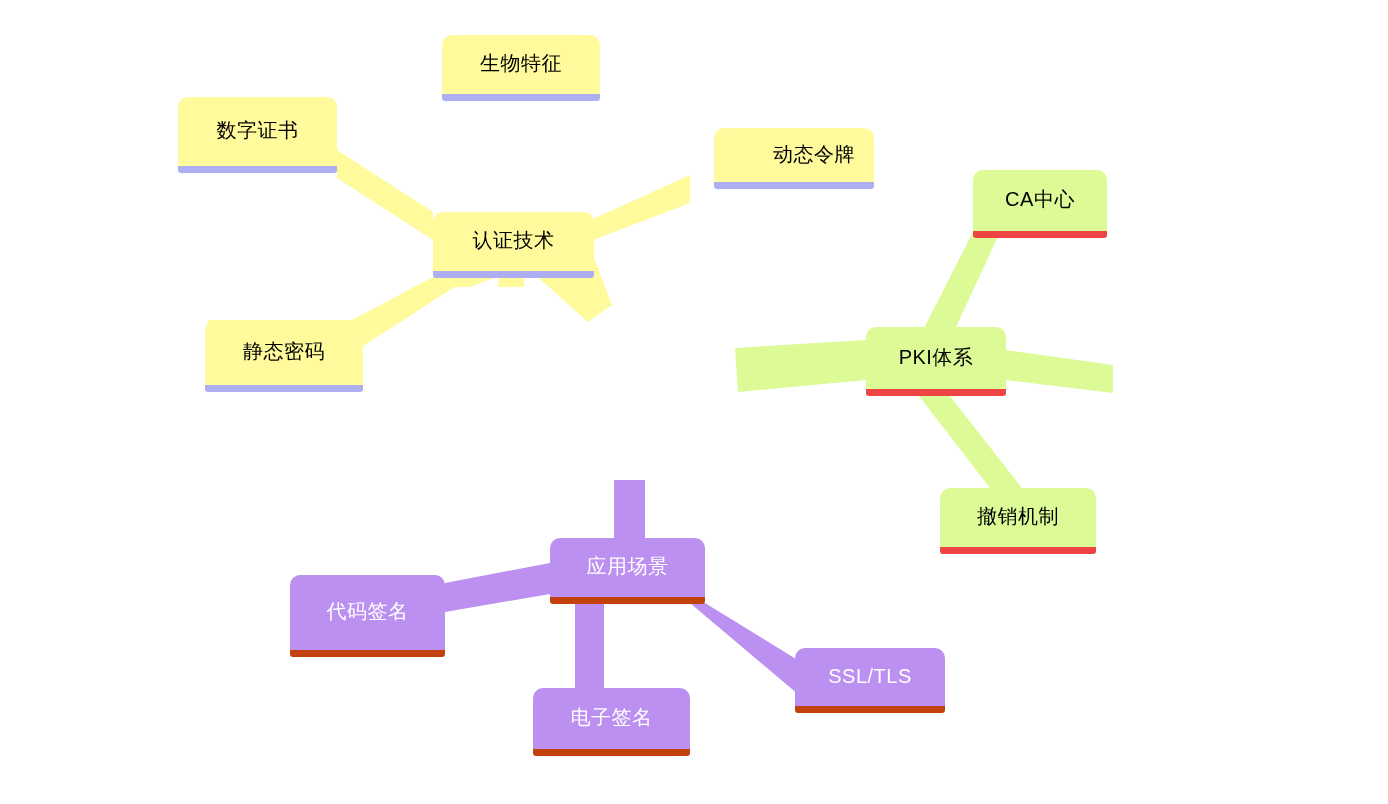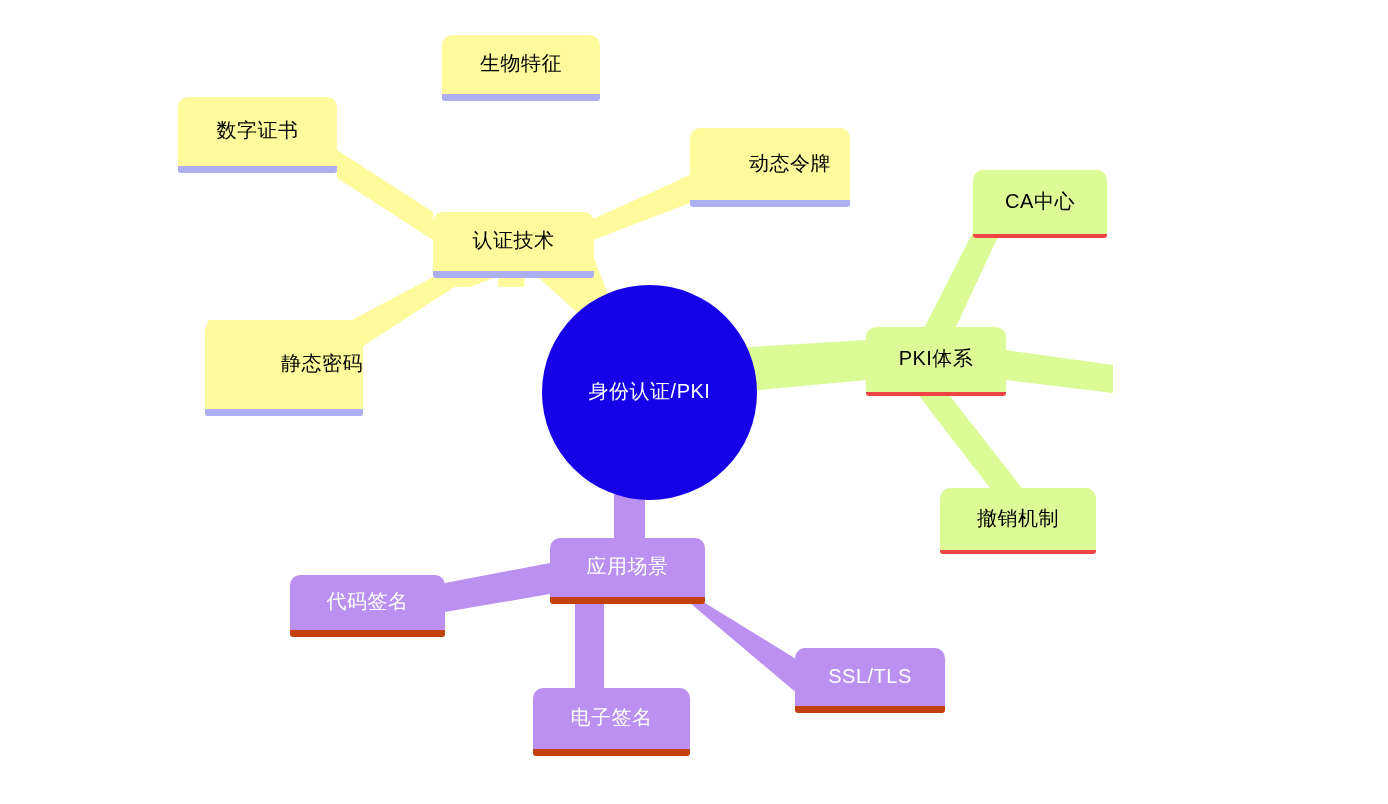--- a/index.html
+++ b/index.html
@@ -32,21 +32,21 @@
   .n-yellow{
     background:#fffa9c;
     color:#000000;
     border-bottom:7px solid #aeaef2;
     border-radius:10px 10px 3px 3px;
   }
   
   .n-green{
     background:#dcfa96;
     color:#000000;
-    border-bottom:4px solid #ef4444;
+    border-bottom:7px solid #ef4444;
     border-radius:10px 10px 3px 3px;
   }
   
   .n-purple{
     background:#bb90f0;
     color:#ffffff;
     border-bottom:7px solid #c2410c;
     border-radius:10px 10px 3px 3px;
   }
   .n-root{
@@ -85,62 +85,59 @@
 
     <polygon fill="#bb90f0" points="614,480 645,480 645,545 614,545"></polygon>
 
     <polygon fill="#bb90f0" points="445,583 550,563 550,594 445,612"></polygon>
 
     <polygon fill="#bb90f0" points="575,603 604,603 604,713 575,713"></polygon>
 
     <polygon fill="#bb90f0" points="690,603 705,603 830,680 805,700"></polygon>
   </svg>
 
-  <div class="node n-root fs-26" style="left:542px;top:285px;width:215px;height:215px;">
-    <span class="label">身份认证/PKI</span>
-  </div>
 
   <div class="node n-yellow fs-26" style="left:433px;top:212px;width:161px;height:66px;">
     <span class="label">认证技术</span>
   </div>
 
   <div class="node n-yellow fs-26" style="left:442px;top:35px;width:158px;height:66px;">
     <span class="label">生物特征</span>
   </div>
 
   <div class="node n-yellow fs-26" style="left:178px;top:97px;width:159px;height:76px;">
     <span class="label">数字证书</span>
   </div>
 
-  <div class="node n-yellow fs-26" style="left:690px;top:128px;width:160px;height:79px;padding-left:40px;">
+  <div class="node n-yellow fs-26" style="left:714px;top:128px;width:160px;height:61px;padding-left:40px;">
     <span class="label">动态令牌</span>
   </div>
 
-  <div class="node n-yellow fs-26" style="left:205px;top:320px;width:158px;height:96px;justify-content:flex-end;">
+  <div class="node n-yellow fs-26" style="left:205px;top:320px;width:158px;height:72px;">
     <span class="label">静态密码</span>
   </div>
 
   <div class="node n-green fs-26" style="left:866px;top:327px;width:140px;height:69px;">
     <span class="label">PKI体系</span>
   </div>
 
   <div class="node n-green fs-26" style="left:973px;top:170px;width:134px;height:68px;">
     <span class="label">CA中心</span>
   </div>
 
 
   <div class="node n-green fs-26" style="left:940px;top:488px;width:156px;height:66px;">
     <span class="label">撤销机制</span>
   </div>
 
   <div class="node n-purple fs-26" style="left:550px;top:538px;width:155px;height:66px;">
     <span class="label">应用场景</span>
   </div>
 
-  <div class="node n-purple fs-26" style="left:290px;top:575px;width:155px;height:62px;">
+  <div class="node n-purple fs-26" style="left:290px;top:575px;width:155px;height:82px;">
     <span class="label">代码签名</span>
   </div>
 
   <div class="node n-purple fs-26" style="left:533px;top:688px;width:157px;height:68px;">
     <span class="label">电子签名</span>
   </div>
 
   <div class="node n-purple fs-26" style="left:795px;top:648px;width:150px;height:65px;">
     <span class="label">SSL/TLS</span>
   </div>

